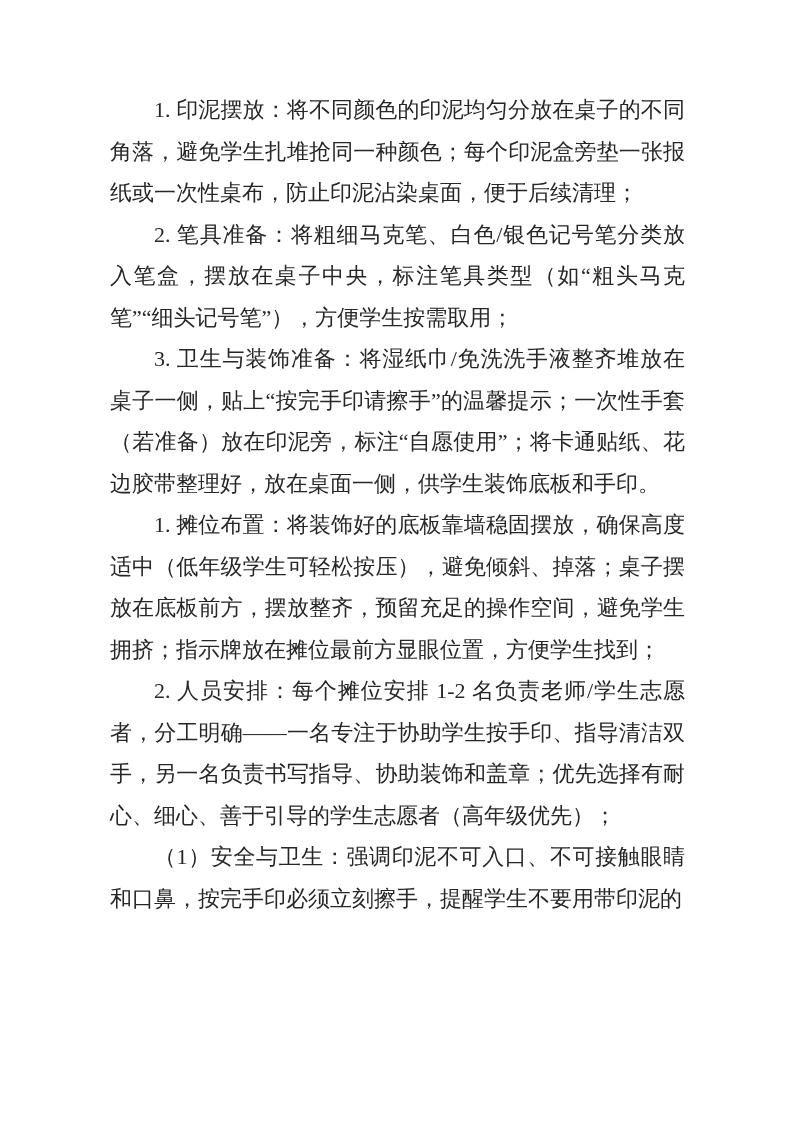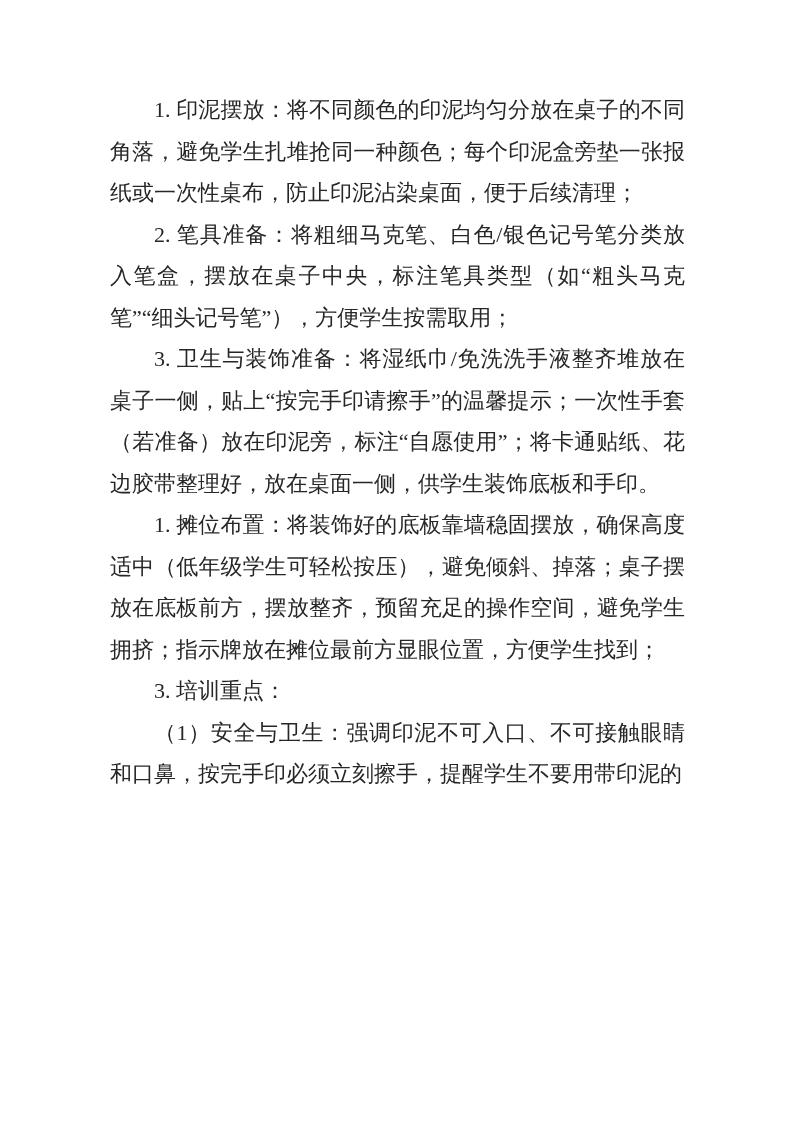--- a/index.html
+++ b/index.html
@@ -35,15 +35,15 @@
   }
 </style>
 </head>
 <body>
 
 <main class="doc-page">
   <p class="para">1. 印泥摆放：将不同颜色的印泥均匀分放在桌子的不同角落，避免学生扎堆抢同一种颜色；每个印泥盒旁垫一张报纸或一次性桌布，防止印泥沾染桌面，便于后续清理；</p>
   <p class="para">2. 笔具准备：将粗细马克笔、白色/银色记号笔分类放入笔盒，摆放在桌子中央，标注笔具类型（如“粗头马克笔”“细头记号笔”），方便学生按需取用；</p>
   <p class="para">3. 卫生与装饰准备：将湿纸巾/免洗洗手液整齐堆放在桌子一侧，贴上“按完手印请擦手”的温馨提示；一次性手套（若准备）放在印泥旁，标注“自愿使用”；将卡通贴纸、花边胶带整理好，放在桌面一侧，供学生装饰底板和手印。</p>
   <p class="para">1. 摊位布置：将装饰好的底板靠墙稳固摆放，确保高度适中（低年级学生可轻松按压），避免倾斜、掉落；桌子摆放在底板前方，摆放整齐，预留充足的操作空间，避免学生拥挤；指示牌放在摊位最前方显眼位置，方便学生找到；</p>
-  <p class="para">3. 培训重点：</p>
+  <p class="para">2. 人员安排：每个摊位安排 1-2 名负责老师/学生志愿者，分工明确——一名专注于协助学生按手印、指导清洁双手，另一名负责书写指导、协助装饰和盖章；优先选择有耐心、细心、善于引导的学生志愿者（高年级优先）；</p>
   <p class="para">（1）安全与卫生：强调印泥不可入口、不可接触眼睛和口鼻，按完手印必须立刻擦手，提醒学生不要用带印泥的</p>
 </main>
 
 </body></html>

